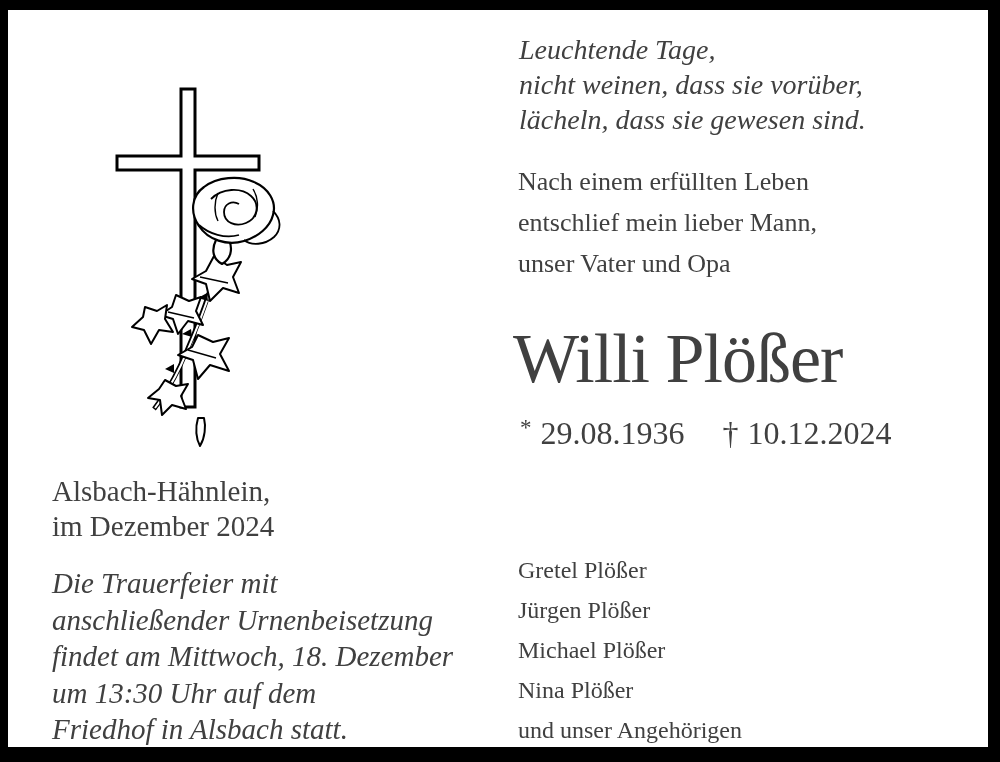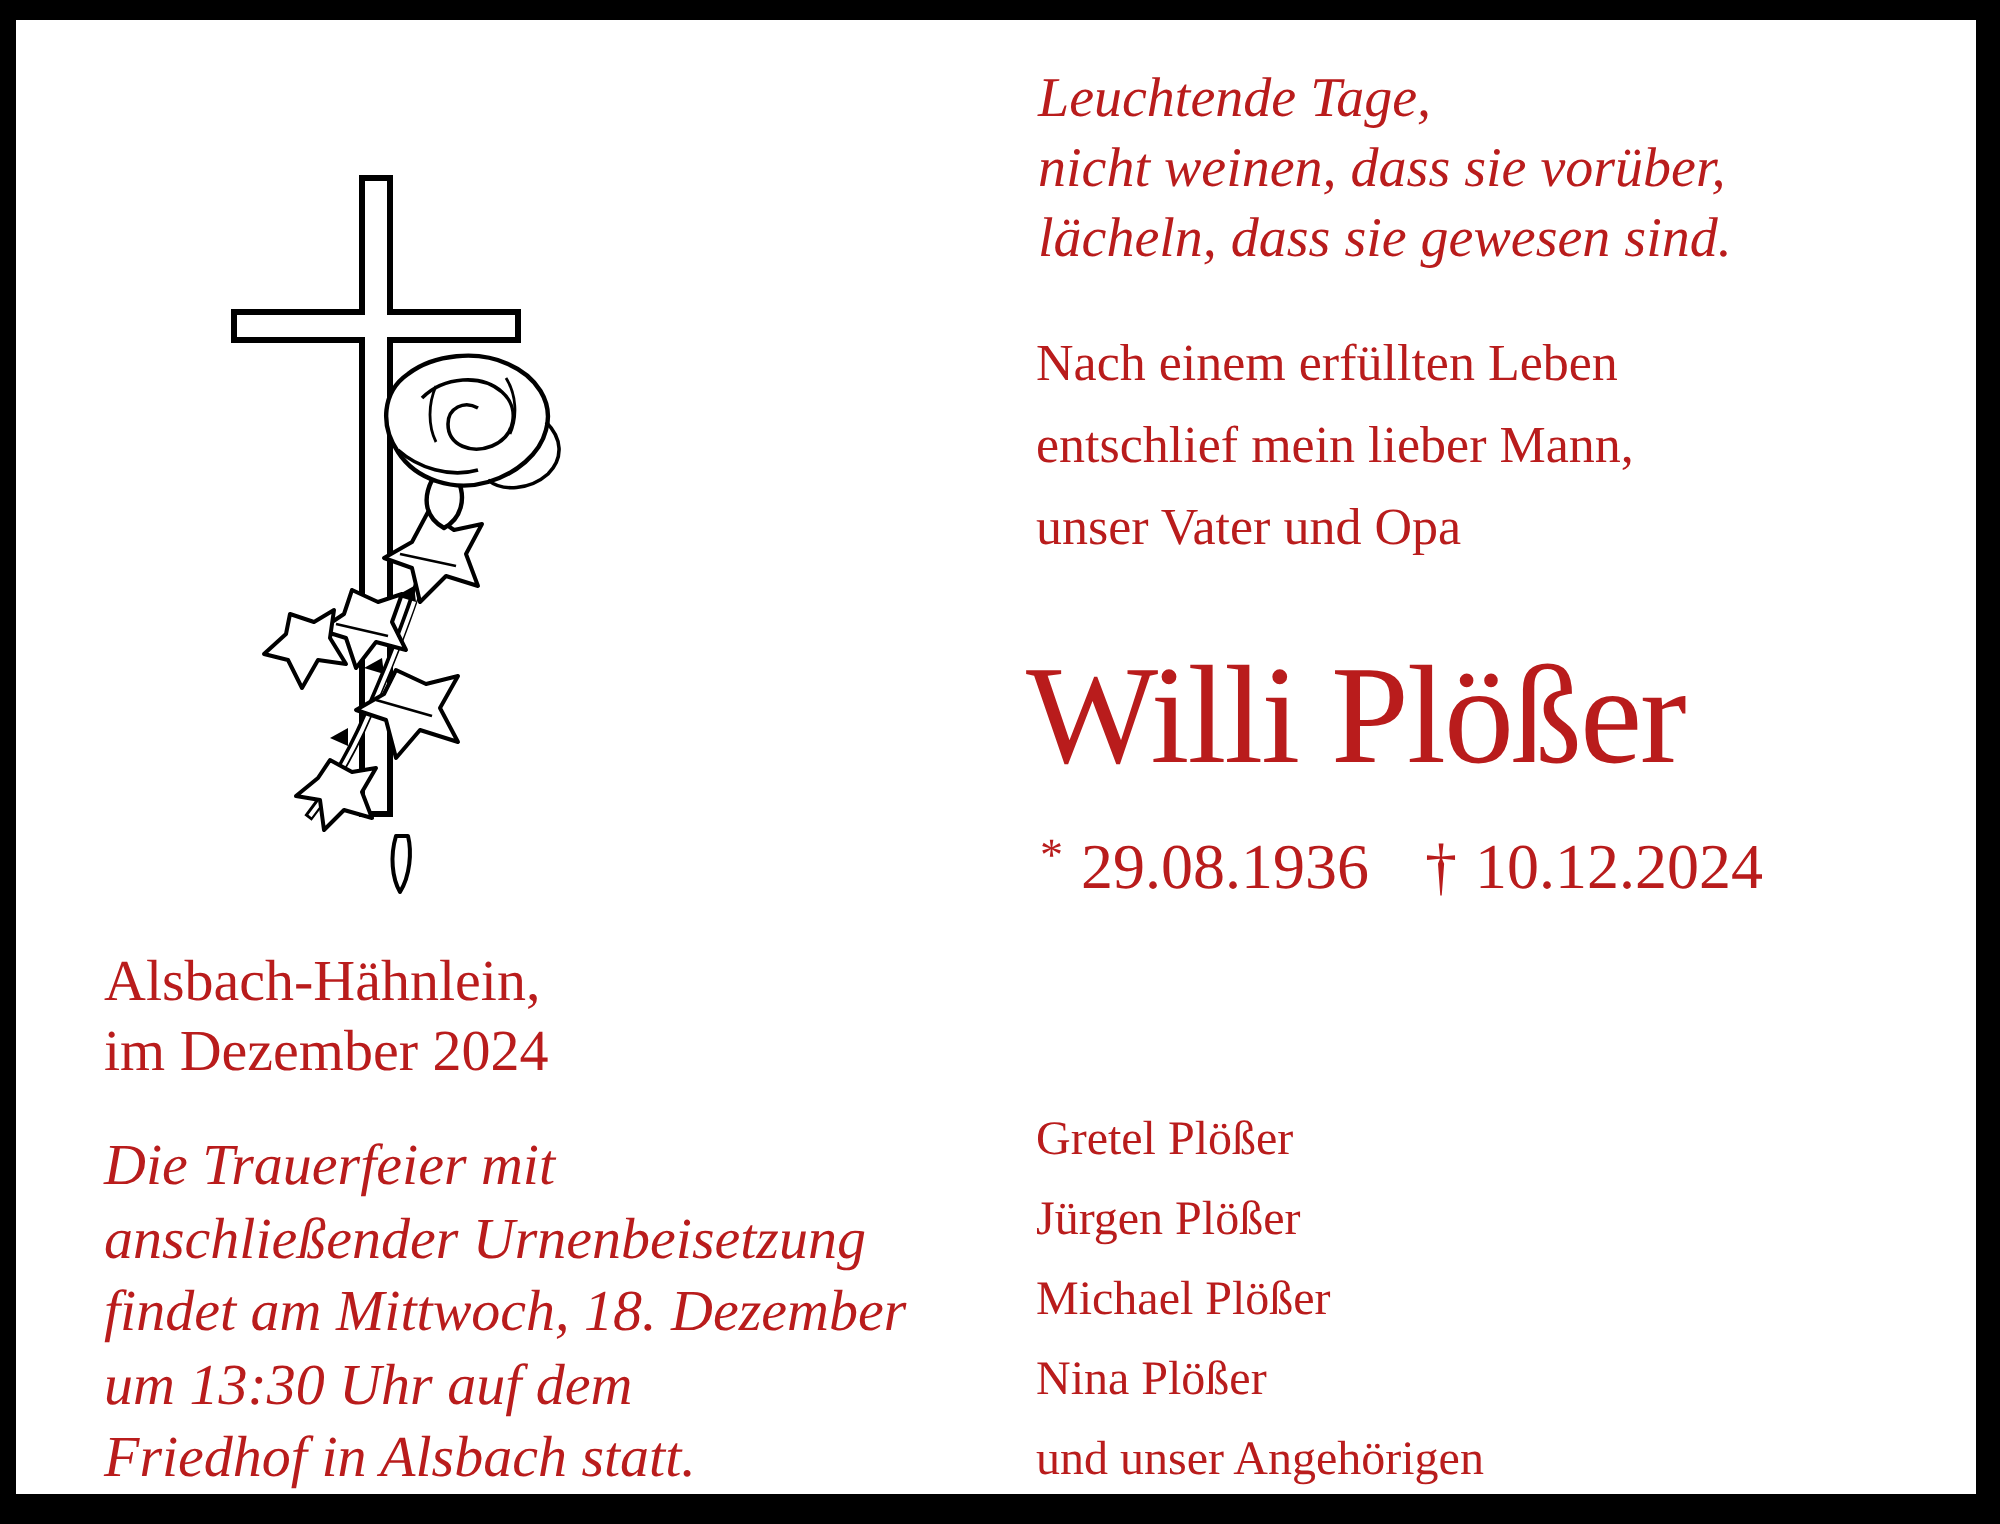--- a/index.html
+++ b/index.html
@@ -4,21 +4,21 @@
 <style>
   html, body { margin: 0; padding: 0; background: #222; }
   * { box-sizing: border-box; }
 
   .scan {
     position: relative;
     width: 1000px;
     height: 762px;
     background: #000;                 
     font-family: "Liberation Serif", serif;
-    color: #b91c1c;
+    color: #404040;
     overflow: hidden;
   }
 
   .paper {
     position: absolute;
     left: 8px; top: 10px;
     width: 980px; height: 737px;
     background: #ffffff;
   }
 
@@ -42,21 +42,21 @@
     font-size: 70px;
     font-weight: 400;
     letter-spacing: -1px;
     line-height: 1.05;
   }
 
   .dates {
     left: 512px; top: 404px;
     font-size: 32px;
   }
-  .dates .death-group { margin-left: 20px; }
+  .dates .death-group { margin-left: 30px; }
   .sym { margin-right: 9px; }
   .sym-star { font-size: 0.72em; vertical-align: 0.38em; }
 
   .age {
     left: 510px; top: 479px;
     font-size: 31px;
   }
 
   .mourners {
     left: 510px; top: 540px;

